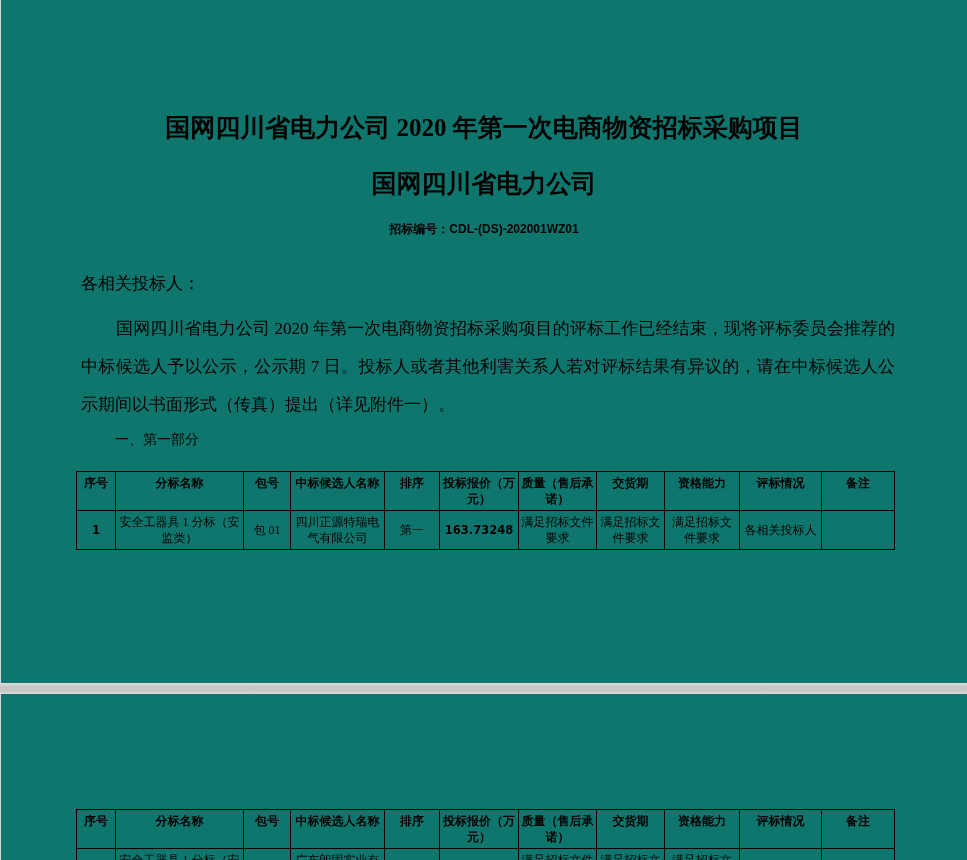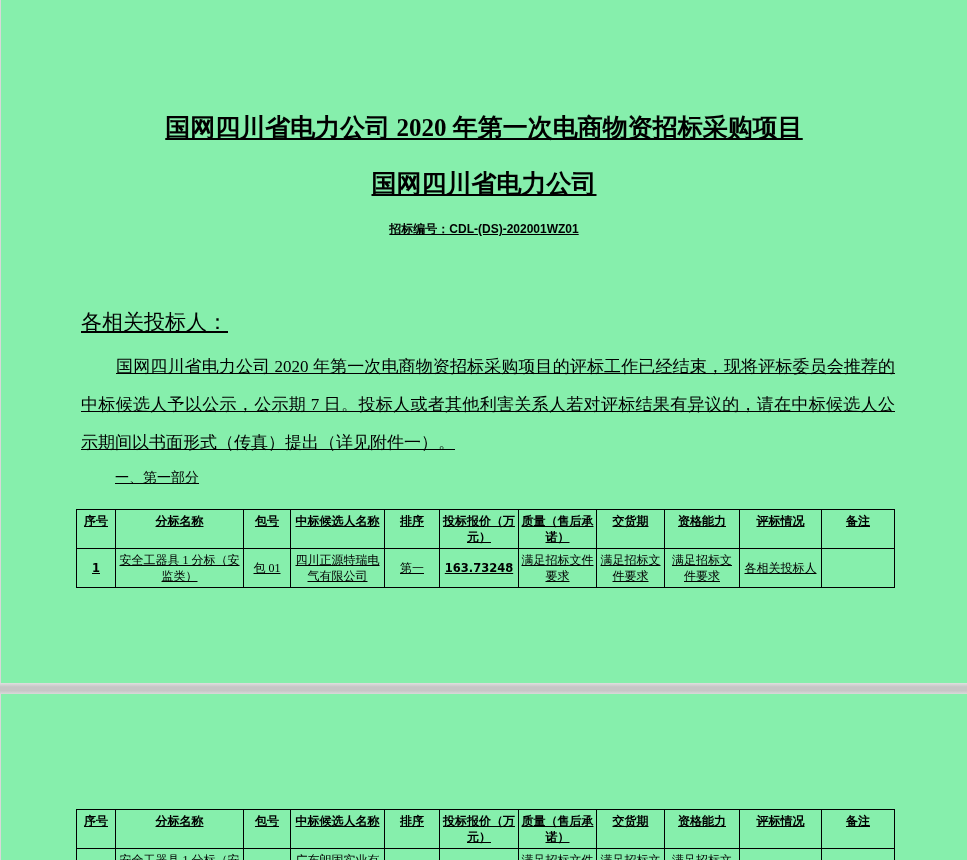--- a/index.html
+++ b/index.html
@@ -6,24 +6,23 @@
   html, body {
     width: 967px; height: 860px;
     overflow: hidden;
     background: #ffffff;
     color: #000;
     font-family: "Liberation Serif", "DejaVu Serif", serif;
   }
   .doc { width: 967px; height: 860px; overflow: hidden; }
 
   .page {
-    background: #86efac;
+    background: #0f766e;
     border-left: 1px solid #d8d8d8;
     position: relative;
-    text-decoration: underline;
   }
   .page-1 { height: 683px; padding-top: 113px; }
   .page-2 { height: 166px; overflow: hidden; padding-top: 96px; }
 
   .page-separator {
     height: 11px;
     background: linear-gradient(to bottom, #dfdfdf, #c6c6c6 35%, #c6c6c6 70%, #d9d9d9);
   }
 
   .title-line {
@@ -37,22 +36,22 @@
   .tender-no {
     margin-top: 22px;
     text-align: center;
     font-size: 12px;
     font-weight: bold;
     font-family: "Liberation Sans", "DejaVu Sans", sans-serif;
   }
 
   .text-block { margin: 0 72px 0 80px; }
   .salutation {
-    margin-top: 72px;
-    font-size: 21px;
+    margin-top: 34px;
+    font-size: 17px;
     line-height: 24px;
   }
   .body-para {
     margin-top: 14px;
     font-size: 17px;
     line-height: 38px;
     text-align: justify;
     text-indent: 35px;
   }
   .section-heading {

